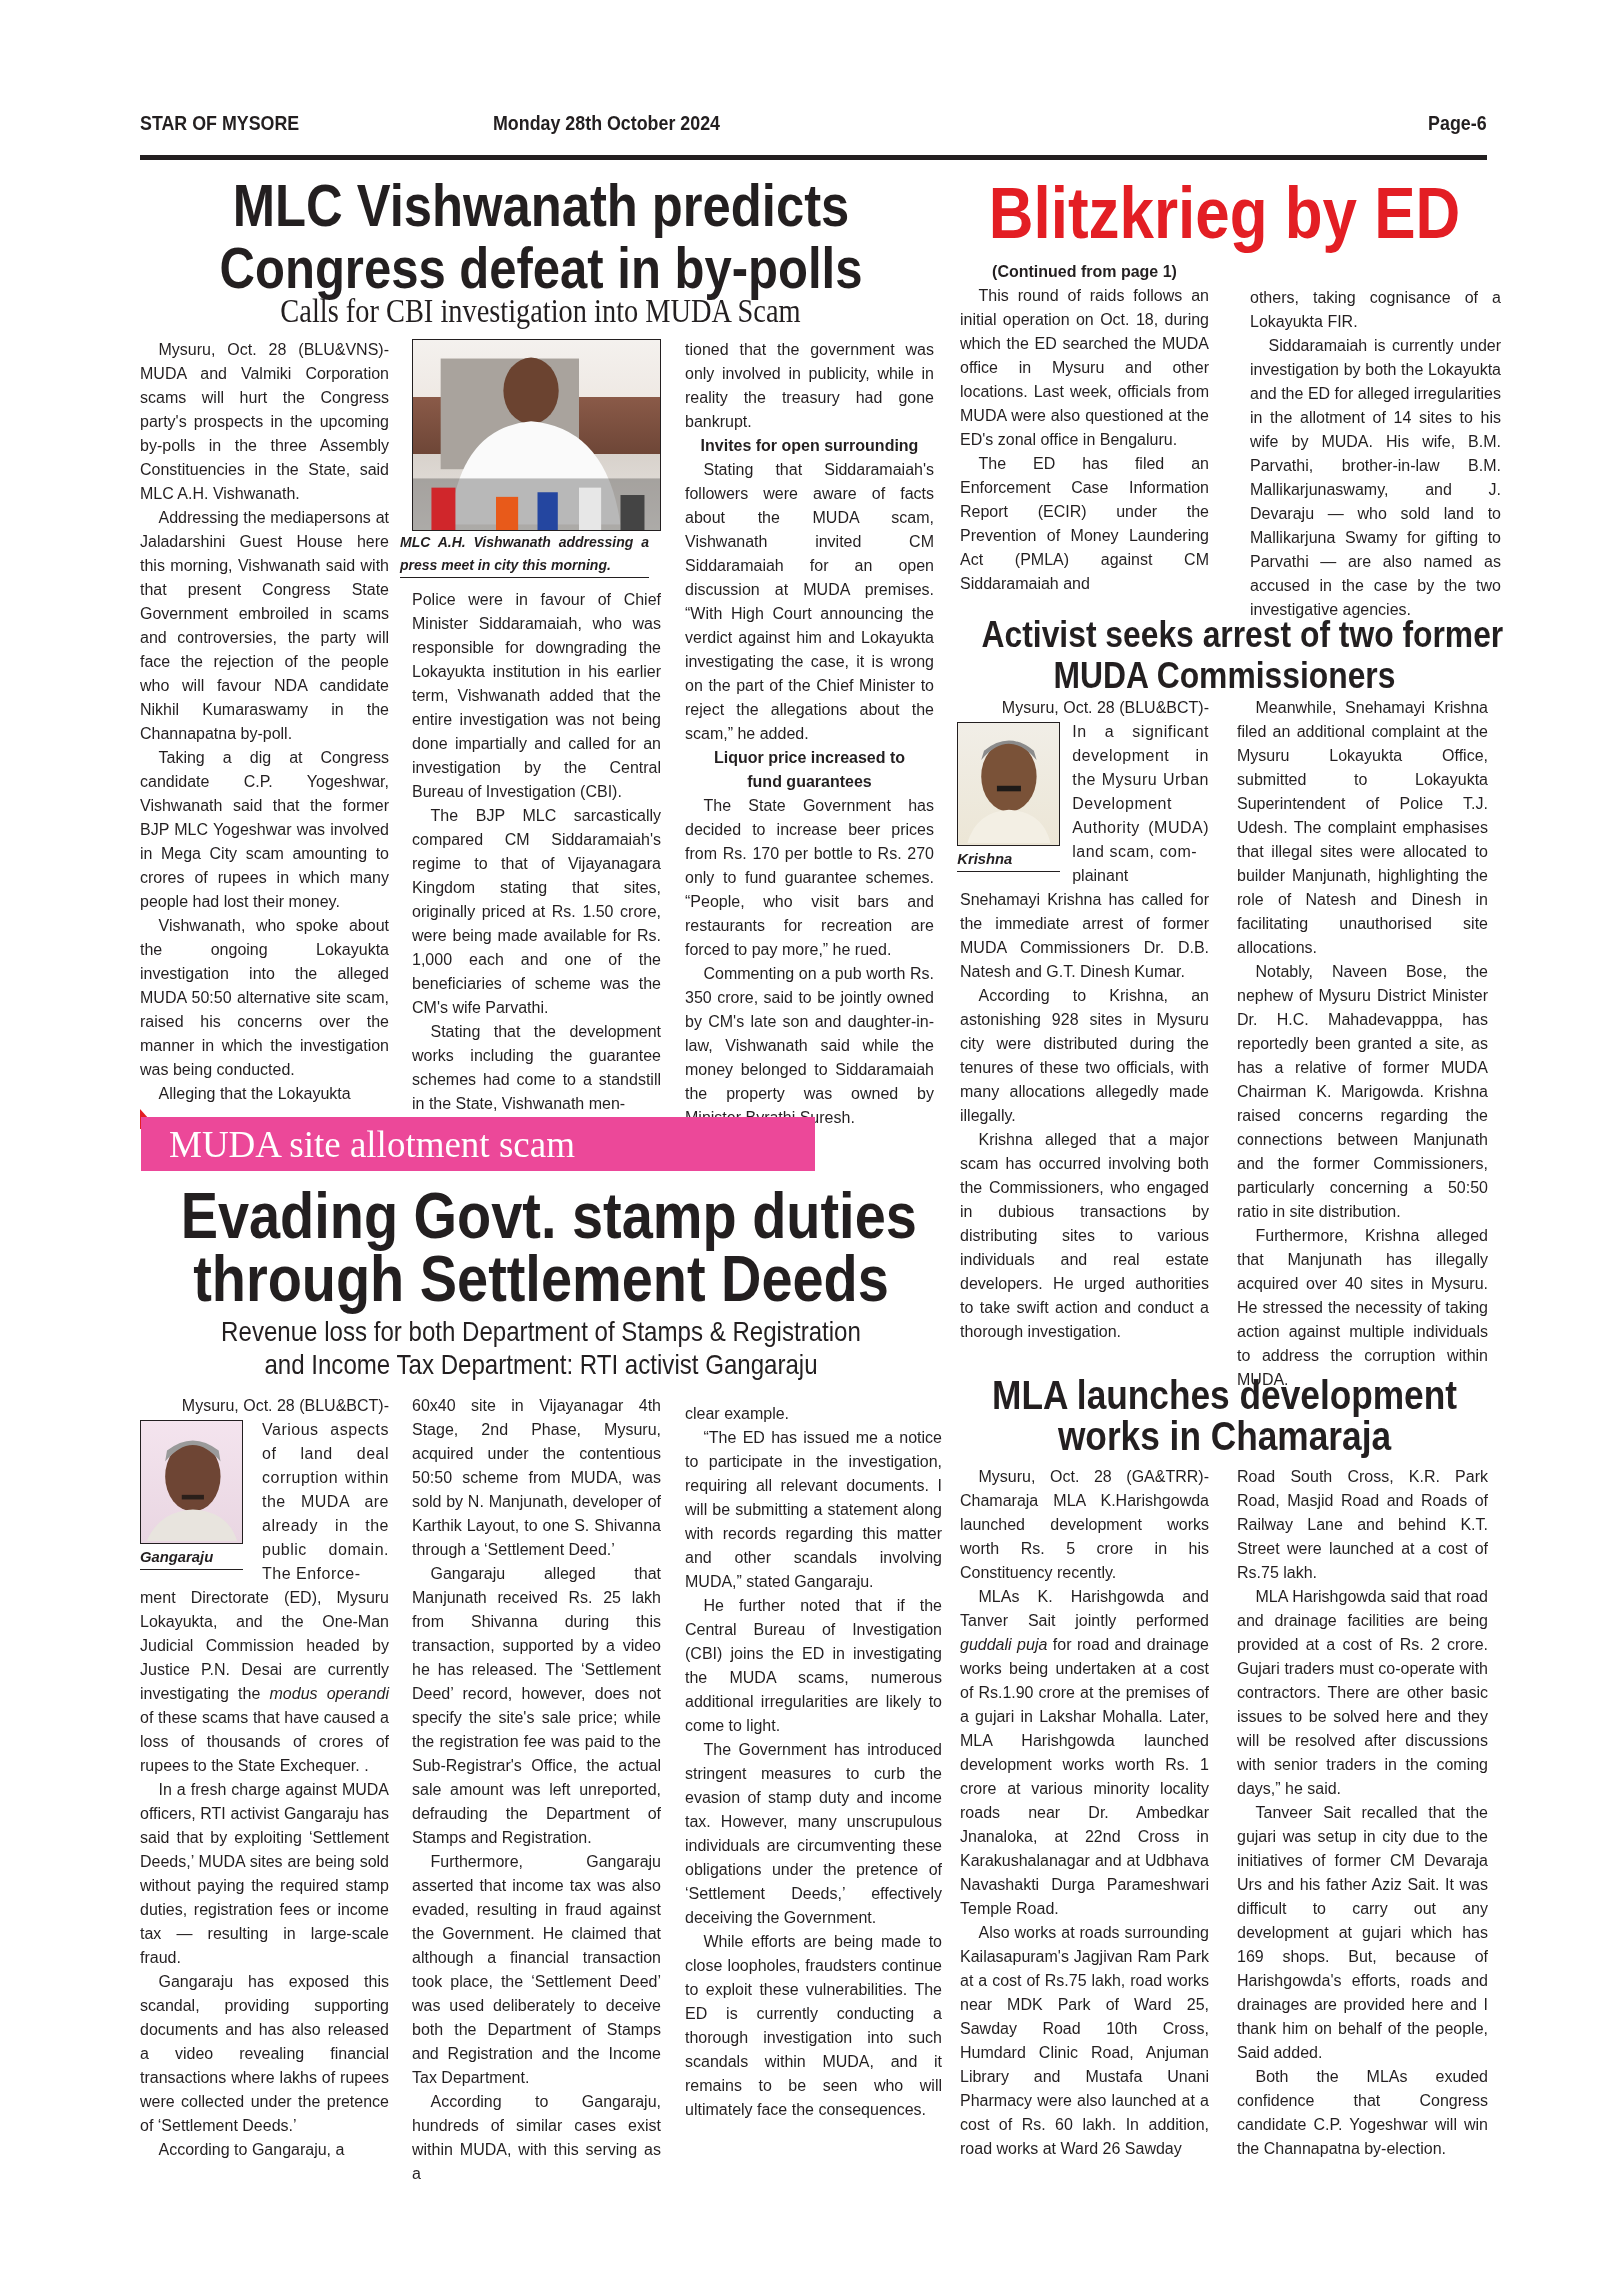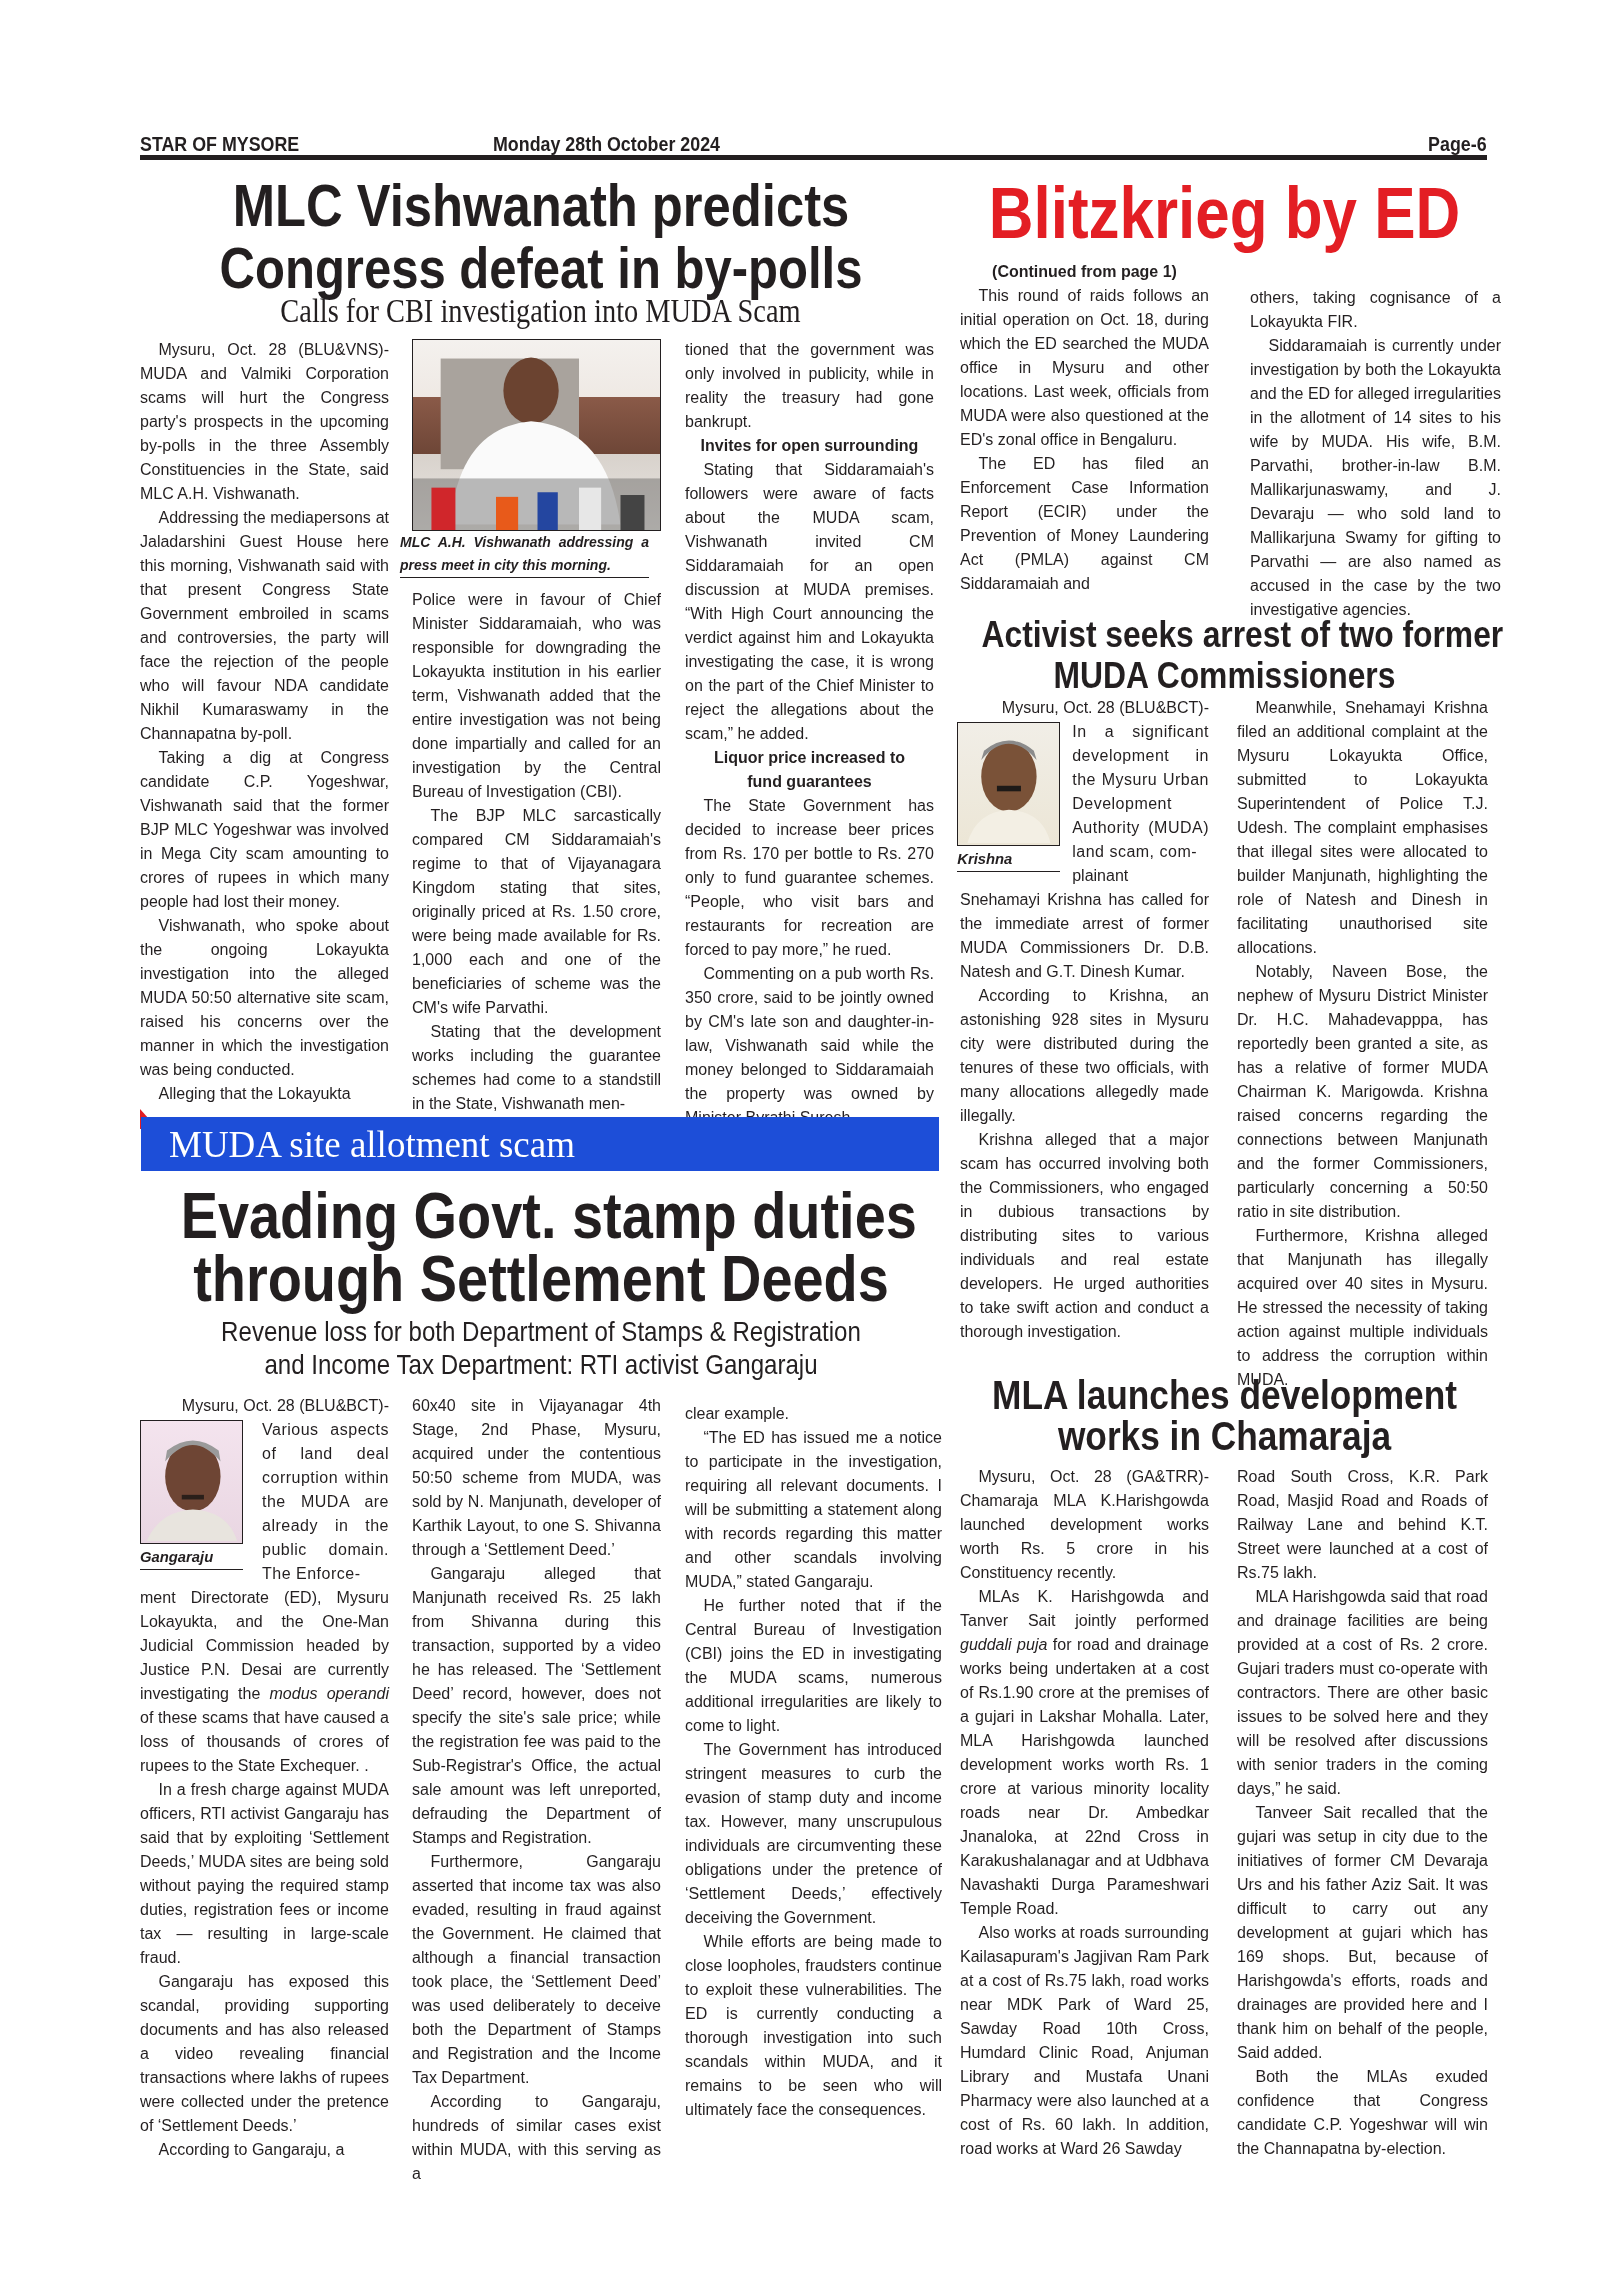--- a/index.html
+++ b/index.html
@@ -1,21 +1,21 @@
 <!DOCTYPE html>
 <html style="font-size:14.8px"><head>
 <meta charset="utf-8">
 <style>
   * { box-sizing: border-box; margin: 0; padding: 0; }
   html, body { width: 1619px; height: 2289px; background: #ffffff; }
   body { position: relative; font-family: "Liberation Sans", sans-serif; color: #231f20; overflow: hidden; }
   .abs { position: absolute; }
 
   
-  .masthead { left: 140px; top: 133px; width: 1347px; height: 31px; }
+  .masthead { left: 140px; top: 112px; width: 1347px; height: 31px; }
   .masthead span { position: absolute; top: 0; font-family: "Liberation Sans", sans-serif; font-weight: bold; font-size: 19.4px; transform: scaleX(0.92); transform-origin: left top; letter-spacing: 0; }
   .mh-paper { left: 0; }
   .mh-date { left: 353px; }
   .mh-page { right: 0; transform-origin: right top !important; }
   .rule-top { left: 140px; top: 155px; width: 1347px; height: 4.6px; background: #231f20; }
 
   
   .hl { font-family: "Liberation Sans", sans-serif; font-weight: bold; color: #231f20; text-align: center; line-height: 1; white-space: nowrap; }
   .hl-cond { transform: scaleX(0.86); transform-origin: center top; }
   .sub-serif { font-family: "Liberation Serif", serif; text-align: center; white-space: nowrap; line-height: 1; color: #231f20; }
@@ -25,21 +25,21 @@
   .col p { text-indent: 18.5px; }
   .col p.noind { text-indent: 0; }
   .col .subhead { font-weight: bold; text-align: center; text-indent: 0; }
   .col .cont { font-weight: bold; text-align: center; text-indent: 0; }
   .col em { font-style: italic; }
 
   
   .photo { position: absolute; border: 1.8px solid #231f20; overflow: hidden; }
   .caption { position: absolute; font-family: "Liberation Sans", sans-serif; font-weight: bold; font-style: italic; font-size: 14.8px; line-height: 23px; text-align: left; border-bottom: 1.8px solid #231f20; }
 
-  .banner { left: 141px; top: 1117px; width: 798px; height: 54px; background: #1d4ed8; }
+  .banner { left: 141px; top: 1117px; width: 674px; height: 54px; background: #ec4899; }
   .banner-text { position: absolute; left: 28px; top: 7.4px; font-family: "Liberation Serif", serif; color: #ffffff; font-size: 37px; line-height: 41px; white-space: nowrap; }
   .red-tri { left: 140px; top: 1109px; width: 0; height: 0; border-left: 18.5px solid #e31e24; border-top: 20px solid transparent; border-right: 11px solid transparent; }
 </style>
 </head>
 <body>
 
 <div class="abs masthead">
   <span class="mh-paper">STAR OF MYSORE</span>
   <span class="mh-date">Monday 28th October 2024</span>
   <span class="mh-page">Page-6</span>

